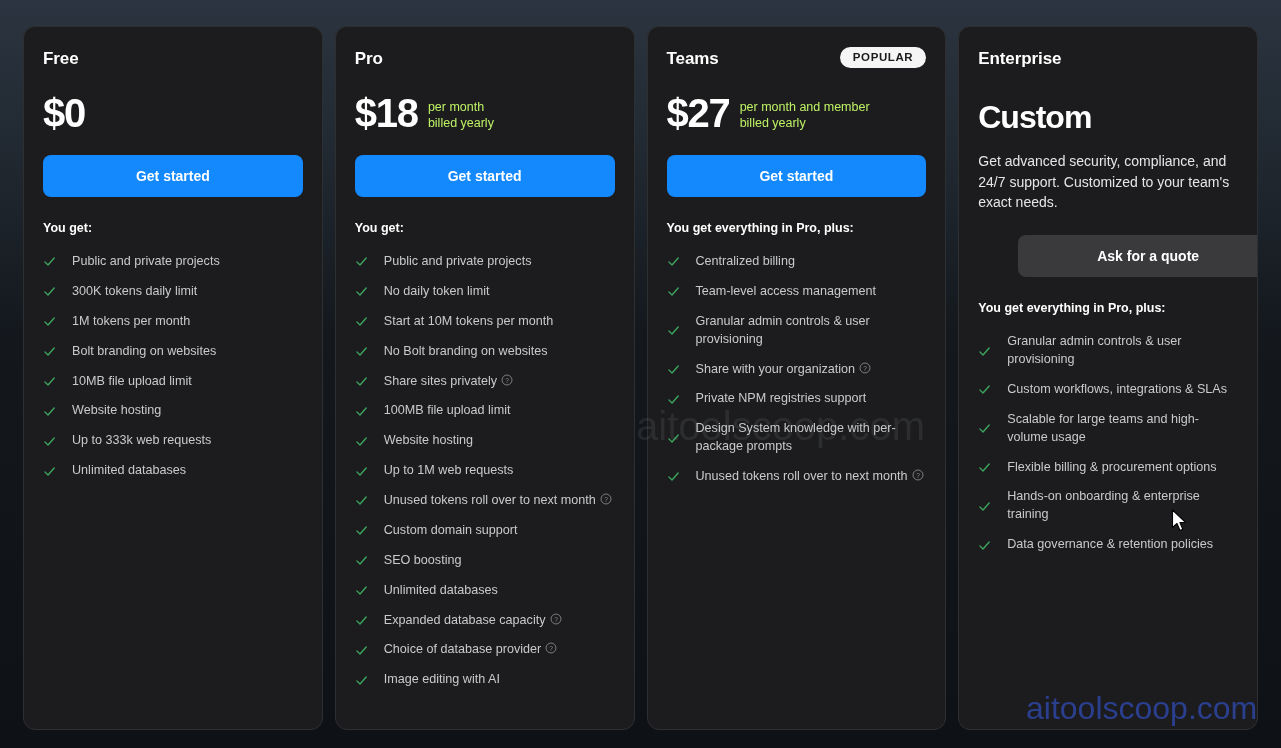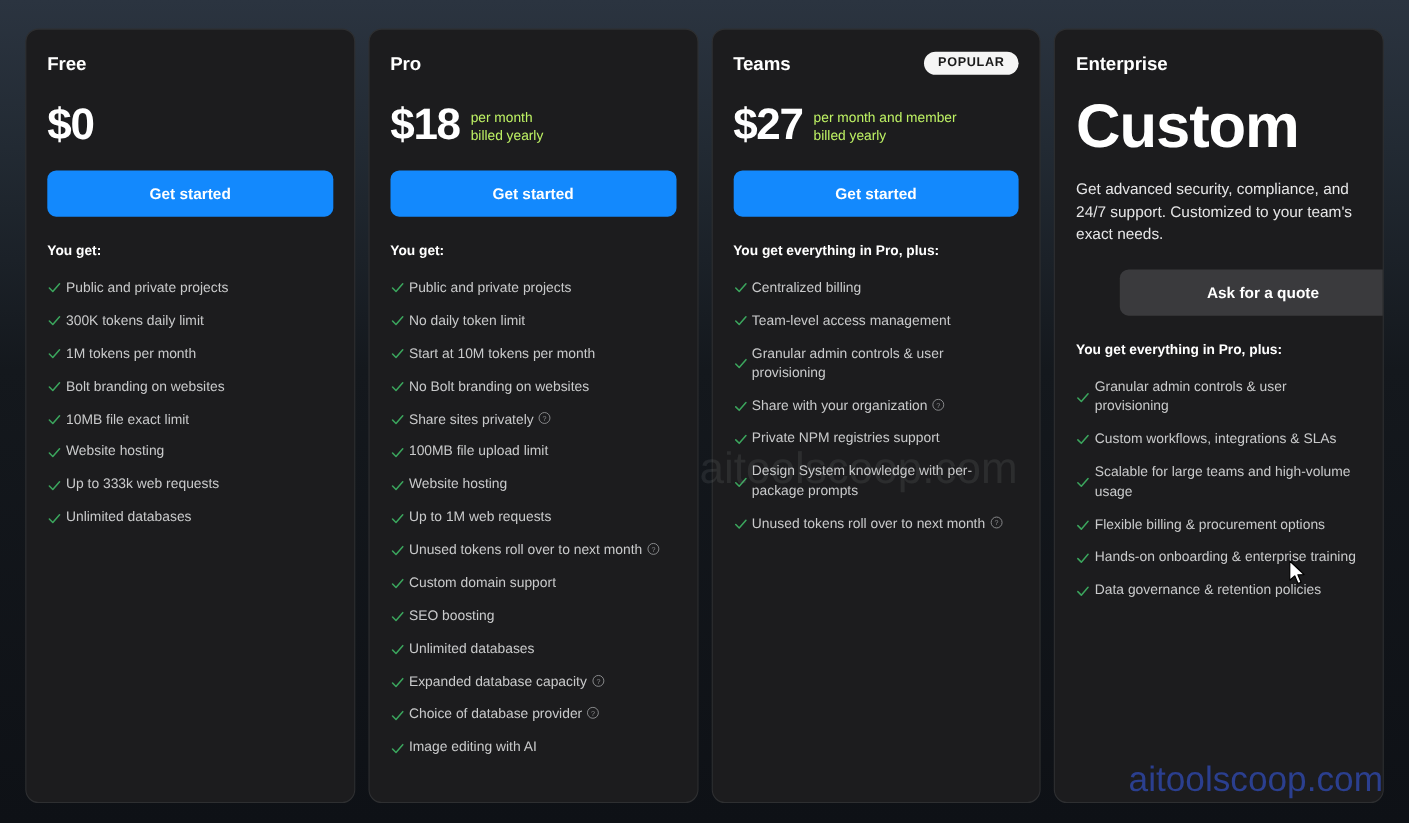--- a/index.html
+++ b/index.html
@@ -80,21 +80,21 @@
 
   .price-amount {
     font-size: 40px;
     font-weight: bold;
     color: #ffffff;
     line-height: 1;
     letter-spacing: -1.2px;
   }
 
   .price-amount.custom {
-    font-size: 56px;
+    font-size: 32px;
     letter-spacing: -1px;
   }
 
   .price-note {
     font-size: 12.5px;
     color: #bef264;
     line-height: 1.3;
     padding-bottom: 2px;
     white-space: nowrap;
   }
@@ -138,21 +138,21 @@
   }
 
   .features-list {
     list-style: none;
     margin-top: 12px;
   }
 
   .feature-item {
     display: flex;
     align-items: center;
-    gap: 4px;
+    gap: 16px;
     padding: 6px 0;
     min-height: 20px;
   }
 
   .check-icon {
     flex: 0 0 auto;
     width: 13px;
     height: 13px;
     color: #3ba55d;
   }
@@ -259,21 +259,21 @@
             </svg>
           </span>
           <span class="feature-text"><span>Bolt branding on websites</span></span>
         </li>
         <li class="feature-item">
           <span class="check-icon">
             <svg viewBox="0 0 14 14">
               <path d="M2 7.4 L5.4 10.8 L12 3.2" fill="none" stroke="currentColor" stroke-width="1.5" stroke-linecap="round" stroke-linejoin="round"></path>
             </svg>
           </span>
-          <span class="feature-text"><span>10MB file exact limit</span></span>
+          <span class="feature-text"><span>10MB file upload limit</span></span>
         </li>
         <li class="feature-item">
           <span class="check-icon">
             <svg viewBox="0 0 14 14">
               <path d="M2 7.4 L5.4 10.8 L12 3.2" fill="none" stroke="currentColor" stroke-width="1.5" stroke-linecap="round" stroke-linejoin="round"></path>
             </svg>
           </span>
           <span class="feature-text"><span>Website hosting</span></span>
         </li>
         <li class="feature-item">

